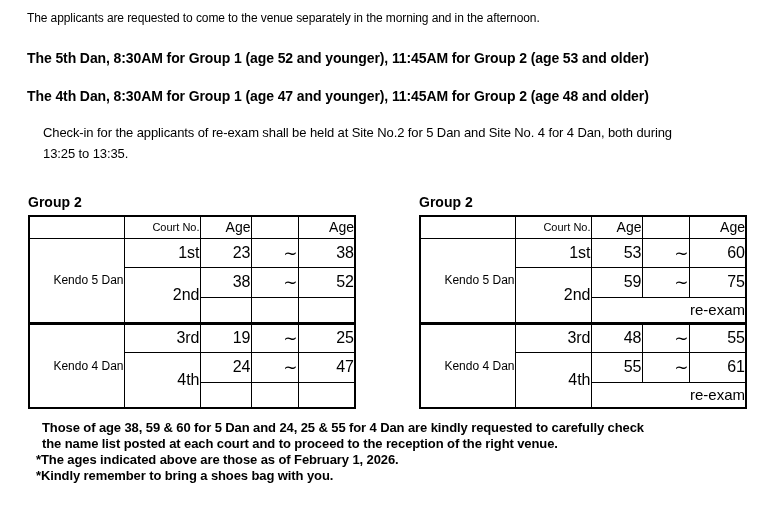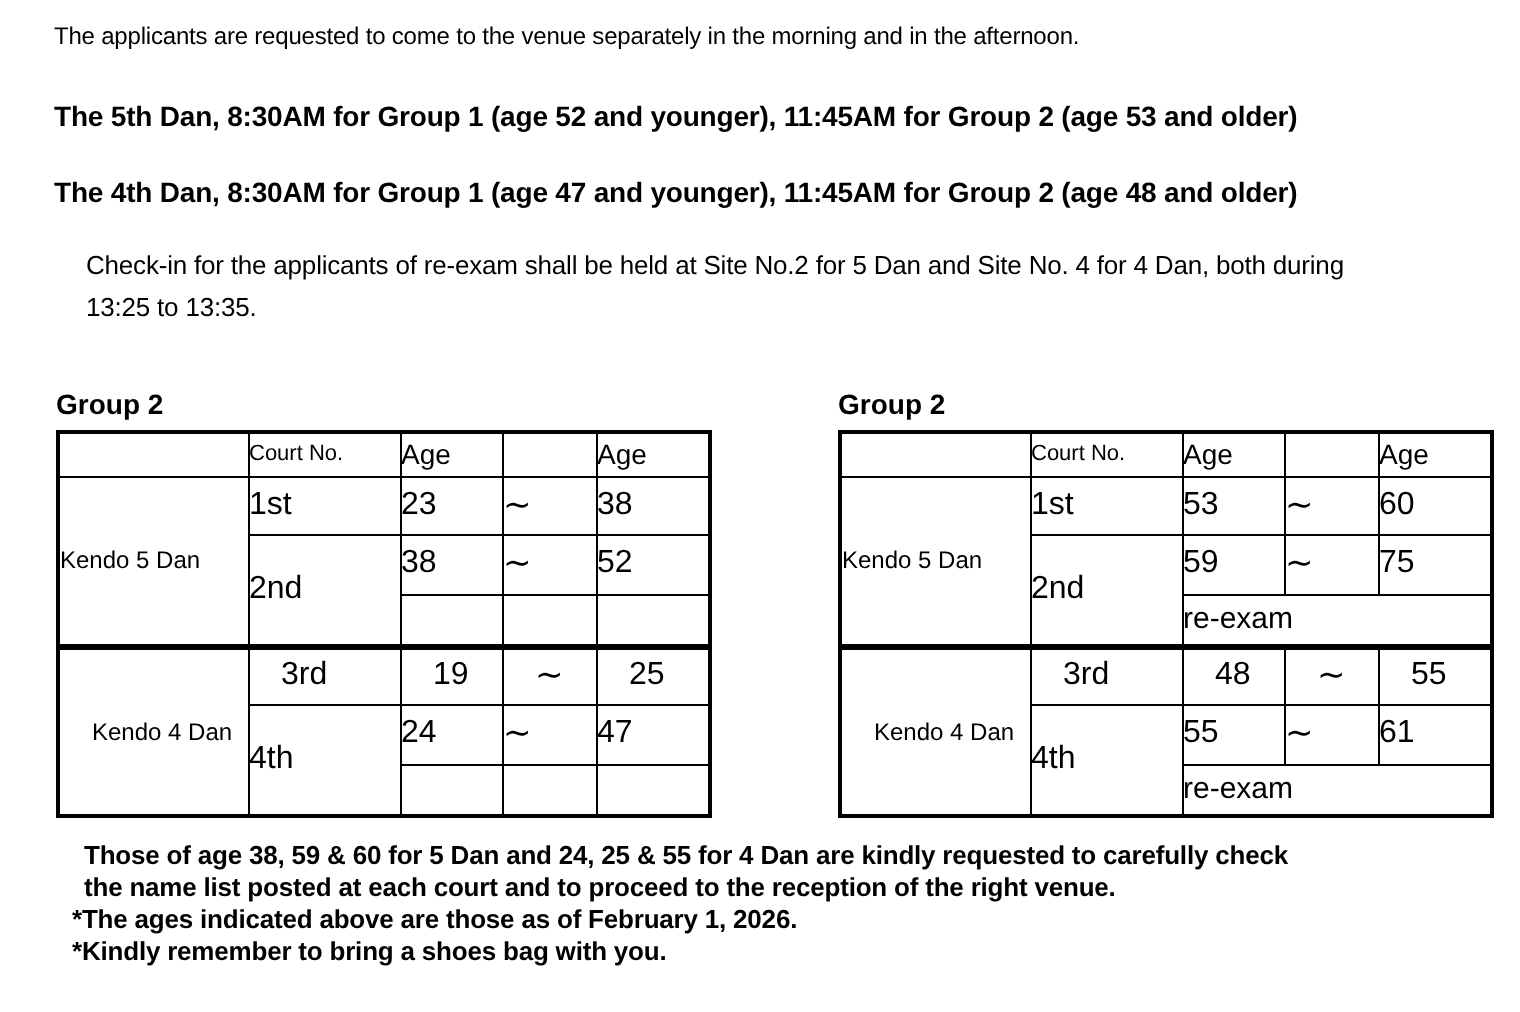--- a/index.html
+++ b/index.html
@@ -8,21 +8,21 @@
     font-family:"Liberation Sans","DejaVu Sans",sans-serif;color:#000;
     overflow:hidden;
   }
   .abs{position:absolute;}
   .txt{font-size:12px;letter-spacing:-0.1px;line-height:16px;white-space:nowrap;}
   .txt-wrap{font-size:13px;letter-spacing:-0.1px;line-height:21px;white-space:pre-line;}
   .bold-line{font-size:14px;font-weight:bold;letter-spacing:-0.1px;white-space:nowrap;}
   .group-label{font-size:14px;font-weight:bold;line-height:16px;margin-bottom:5px;}
   .table-block{position:absolute;top:194px;}
   table.grid{border-collapse:collapse;border:2px solid #000;table-layout:fixed;}
-  .grid td{border:1px solid #000;text-align:left;vertical-align:middle;padding:0;color:#000;}
+  .grid td{border:1px solid #000;text-align:right;vertical-align:middle;padding:0;color:#000;}
   .c0{width:95px}.c1{width:76px}.c2{width:51px}.c3{width:47px}.c4{width:57px}
   tr.rh{height:22px} tr.ra{height:29px} tr.rb{height:30px} tr.rc{height:26px}
   tr.sec td{border-top:3px solid #000;padding-left:16px;}
   .hdr-court{font-size:11px;}
   .hdr-age{font-size:14px;}
   .dan{font-size:12px;vertical-align:top;padding-top:8px;}
   .court{font-size:16px;}
   .num{font-size:16px;}
   .tilde{font-size:17px;font-family:"DejaVu Sans",sans-serif;}
   .reexam{text-align:left;padding-left:5px;font-size:15px;}

